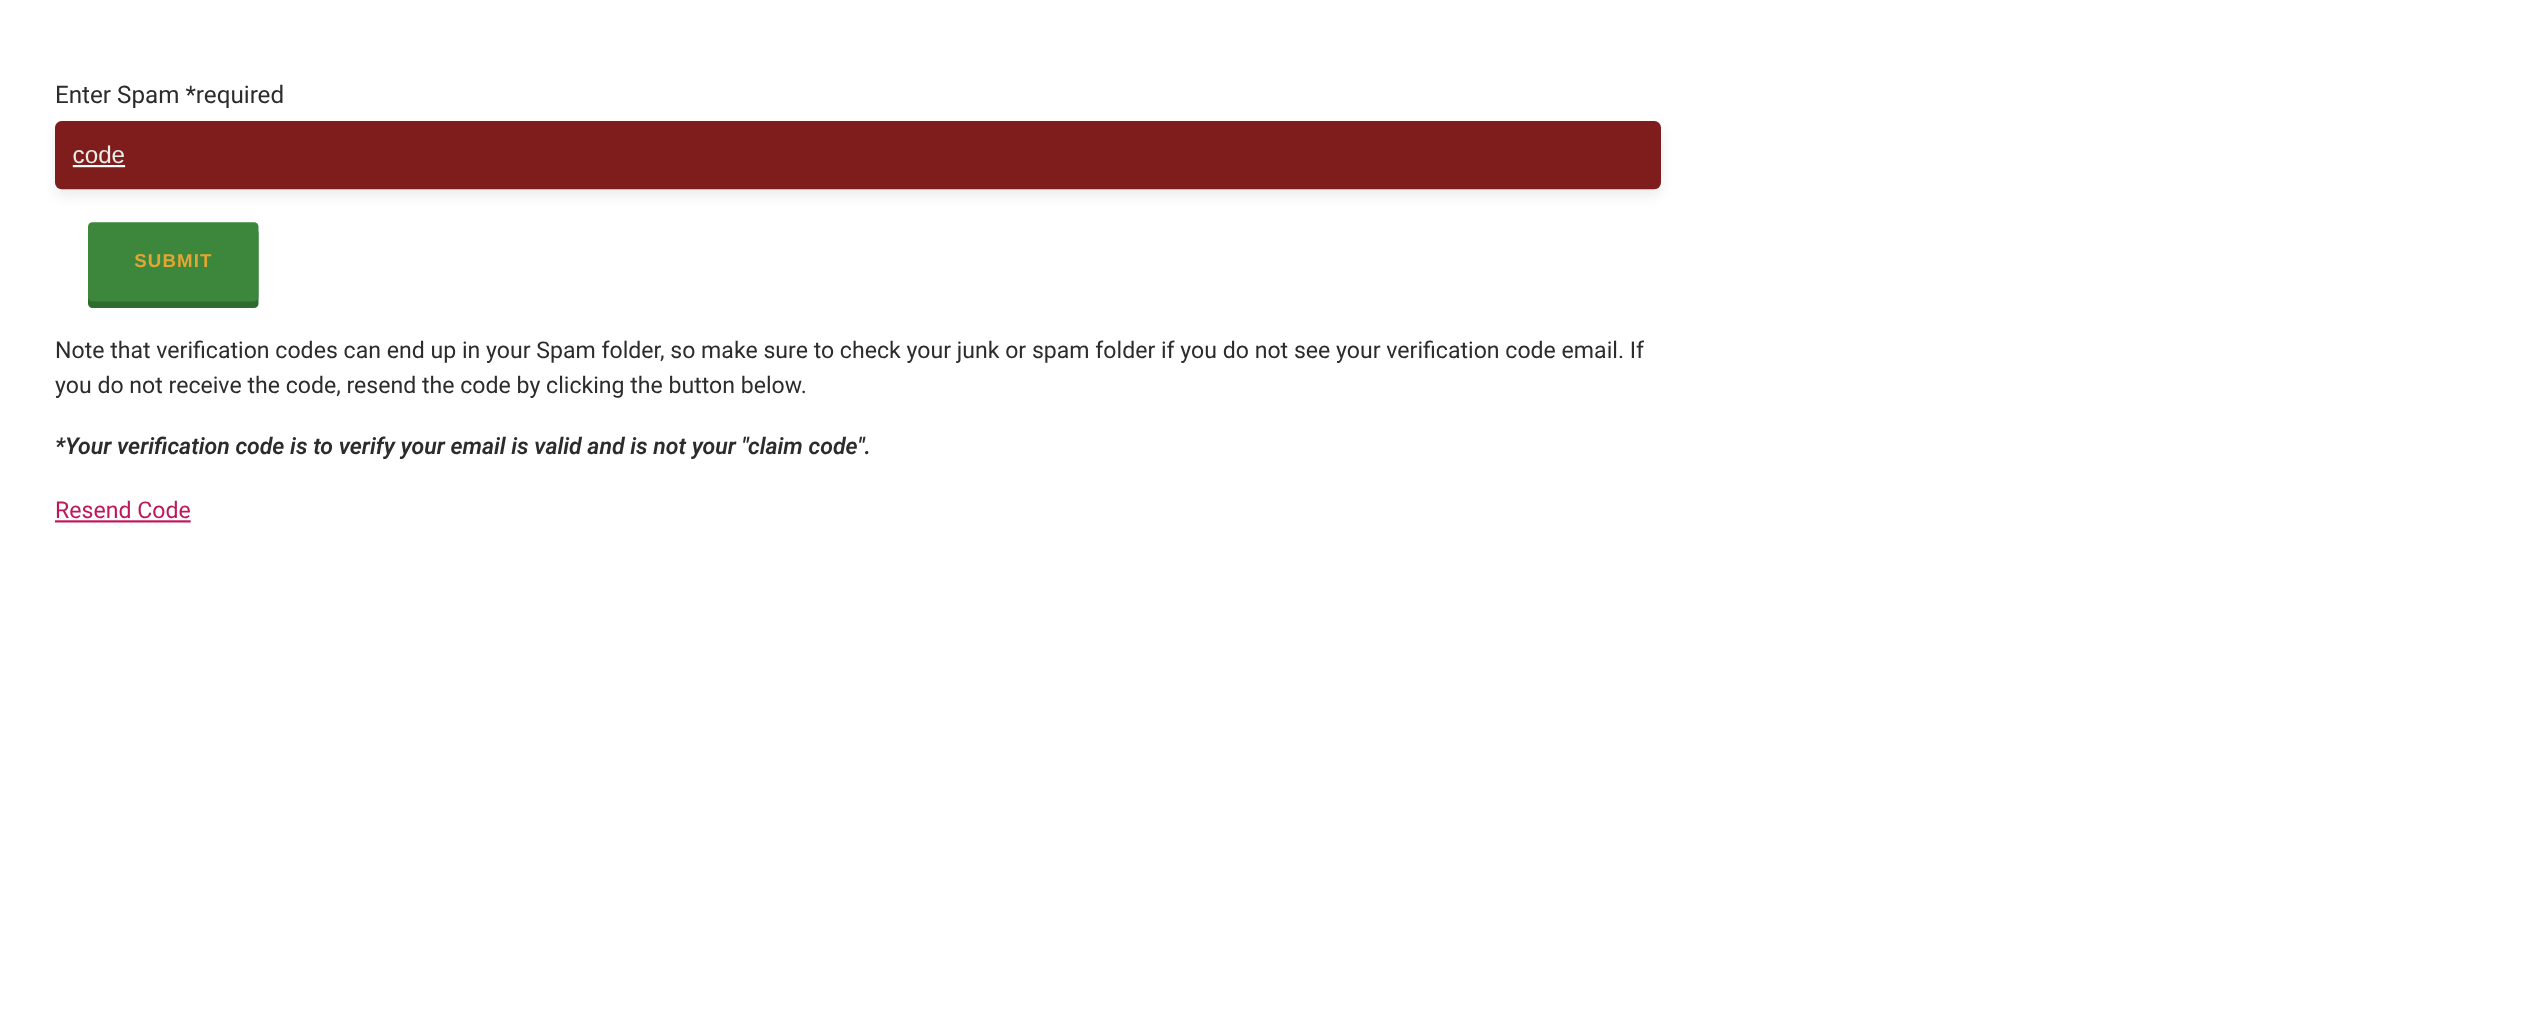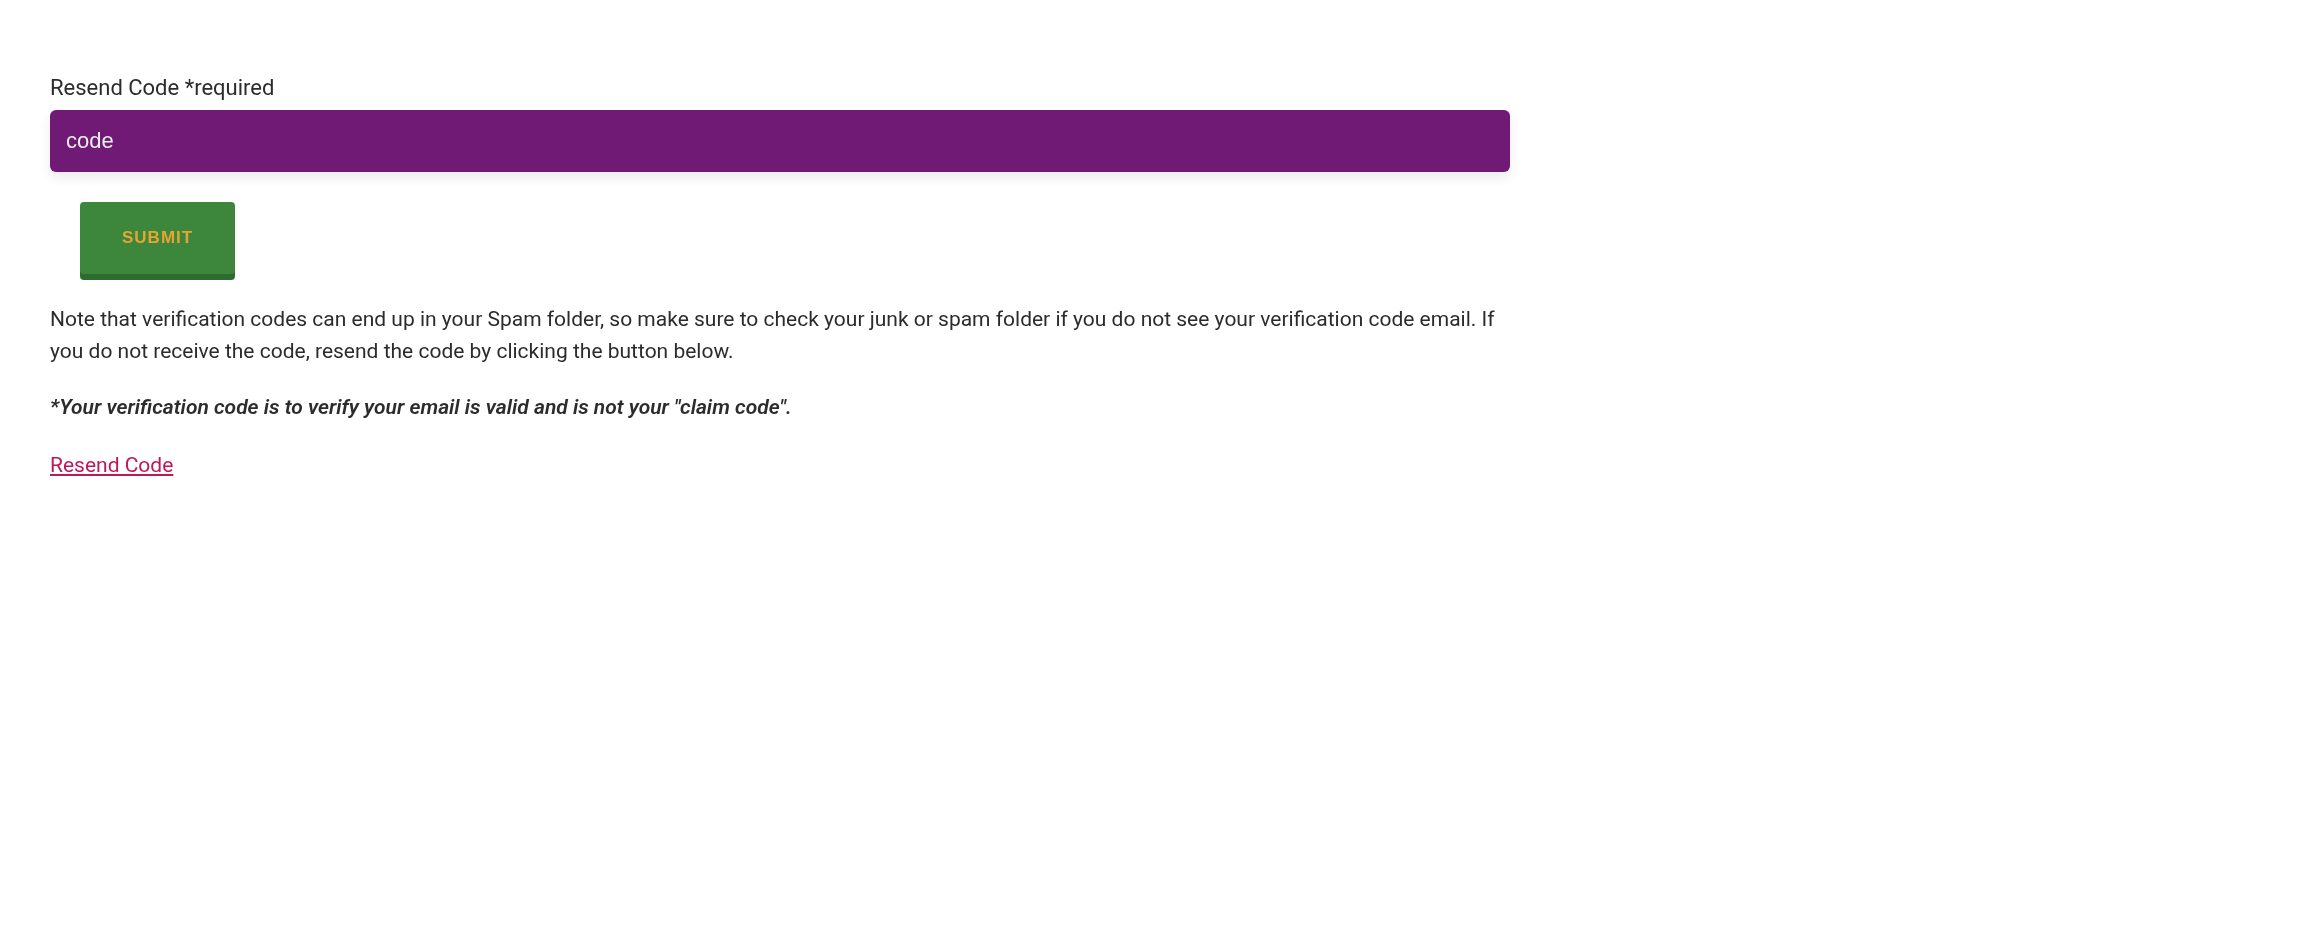--- a/index.html
+++ b/index.html
@@ -40,28 +40,29 @@
     .input-label {
       font-size: 22px;
       color: #2c2c2c;
       margin-bottom: 10px;
       display: block;
       font-weight: 400;
     }
     
     .code-input {
       width: 100%;
-      background: #701a75;
+      background: #7f1d1d;
       border: none;
       border-radius: 6px;
       padding: 18px 16px;
       font-size: 22px;
       color: #ffffff;
       box-shadow: 0 6px 12px rgba(0,0,0,0.08);
       margin-bottom: 30px;
+      text-decoration: underline;
     }
     
     .code-input::placeholder {
       color: #e8efe8;
       opacity: 1;
     }
     
     .submit-button {
       background: #3d873d;
       color: #e6a532;
@@ -100,21 +101,21 @@
       display: inline-block;
     }
   </style>
 </head>
 <body>
 
 <div class="container">
   
   
   
-  <label class="input-label">Resend Code *required</label>
+  <label class="input-label">Enter Spam *required</label>
   
   <input type="text" class="code-input" placeholder="code" style="">
   
   <div>
     <button class="submit-button">SUBMIT</button>
   </div>
   
   <p class="note-text">Note that verification codes can end up in your Spam folder, so make sure to check your junk or spam folder if you do not see your verification code email. If you do not receive the code, resend the code by clicking the button below.</p>
   
   <p class="disclaimer-text">*Your verification code is to verify your email is valid and is not your "claim code".</p>

